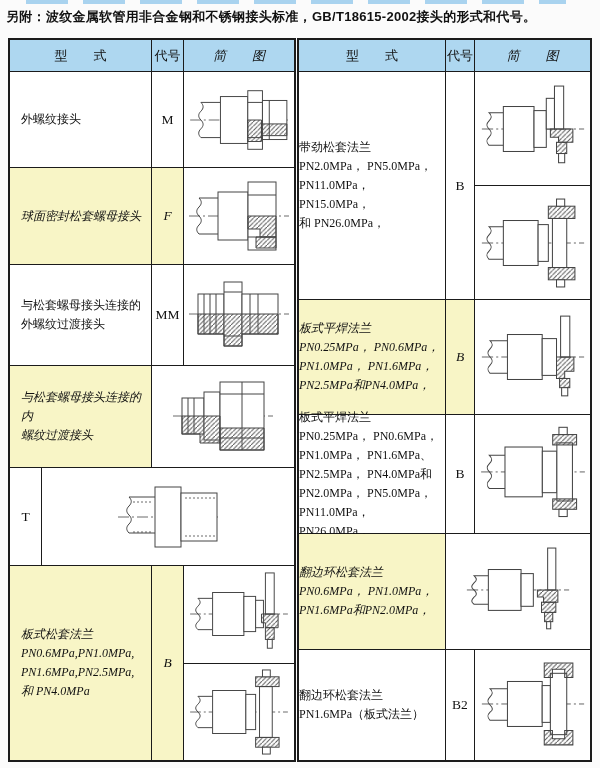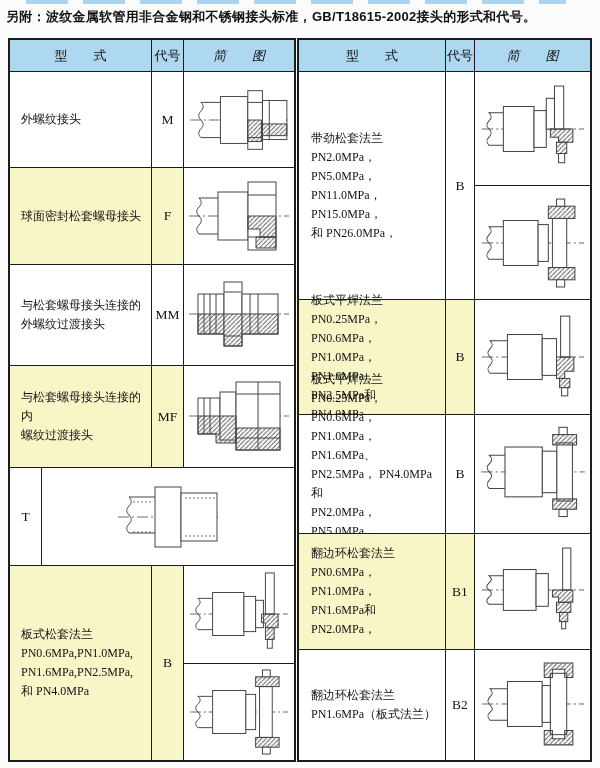--- a/index.html
+++ b/index.html
@@ -23,27 +23,27 @@
     border:2px solid #1b1b1b;background:#f0abfc;
     display:flex;flex-direction:column;
   }
   .tbl-left{left:8px;width:288px;}
   .tbl-right{left:297px;width:295px;}
   .tr{display:flex;border-bottom:1px solid #1b1b1b;box-sizing:border-box;min-height:0;}
   .tr:last-child{border-bottom:none;flex:1;}
   .c{border-right:1px solid #1b1b1b;box-sizing:border-box;display:flex;align-items:center;min-width:0;min-height:0;background:#fff;}
   .c:last-child{border-right:none;font-style:italic;}
   .c-type{width:142px;padding:3px 5px 3px 11px;font-size:12px;line-height:19px;white-space:pre-line;}
-  .tbl-right .c-type{width:147px;padding-left:12px;}
+  .tbl-right .c-type{width:147px;padding-left:0;}
   .c-code{width:32px;justify-content:center;font-size:13.5px;}
   .tbl-right .c-code{width:29px;}
   .c-diag{flex:1;flex-direction:column;align-items:stretch;justify-content:center;padding:0;}
   .thead .c{background:#aed7f0;justify-content:center;padding:0;font-size:13px;}
   .thead .c-type,.thead .c-diag{white-space:normal;text-align:center;}
-  .hl{background:#f8f5c6;}
+  .hl{background:#f8f5c6;font-style:italic;}
   .half{flex:1;display:flex;align-items:center;justify-content:center;min-height:0;}
   .half + .half{border-top:1px solid #1b1b1b;}
   .dgwrap{display:flex;align-items:center;justify-content:center;flex:1;}
   svg.dg{display:block;}
 </style>
 </head>
 <body>
 
 <svg width="0" height="0" style="position:absolute" aria-hidden="true">
   <defs>
@@ -131,21 +131,20 @@
             <path d="M12,43 H92 V63 H56 V75 H38 V63 H12 Z" fill="url(#hatch)"></path>
           </g>
         </svg>
       </div>
     </div>
   </div>
 
   <div class="tr" style="height:102px">
     <div class="c c-type hl"><span>与松套螺母接头连接的内
 螺纹过渡接头</span></div>
-    <div class="c c-code hl">MF</div>
     <div class="c c-diag">
       <div class="dgwrap">
         <svg class="dg" width="106" height="88" viewBox="0 0 106 88">
           <g stroke="#444" fill="none" stroke-width="1">
             <line x1="3" y1="43" x2="103" y2="43" stroke-width="0.8" stroke-dasharray="11 3 2 3"></line>
             <rect x="12" y="25" width="22" height="36" fill="#fff"></rect>
             <line x1="18" y1="25" x2="18" y2="61"></line>
               <line x1="24" y1="25" x2="24" y2="61"></line>
             <rect x="34" y="19" width="16" height="48" fill="#fff"></rect>
             <rect x="50" y="9" width="44" height="68" fill="#fff"></rect>
@@ -318,21 +317,20 @@
           </g>
         </svg>
       </div>
     </div>
   </div>
 
   <div class="tr" style="height:116px">
     <div class="c c-type hl"><span>翻边环松套法兰
 PN0.6MPa， PN1.0MPa，
 PN1.6MPa和PN2.0MPa，</span></div>
-    <div class="c c-code hl">B1</div>
     <div class="c c-diag">
       <div class="dgwrap">
         <svg class="dg" width="110" height="92" viewBox="0 0 106 90">
           <g stroke="#444" fill="none" stroke-width="1">
             <line x1="3" y1="43" x2="103" y2="43" stroke-width="0.8" stroke-dasharray="11 3 2 3"></line>
             <path d="M24,29 H10 c3,3 3,5 0,7 c-3,3 -3,5 0,7 c3,3 3,5 0,7 c-3,3 -3,5 0,7 H24"></path>
             <rect x="24" y="23" width="32" height="40" fill="#fff"></rect>
             <rect x="56" y="27" width="12" height="32" fill="#fff"></rect>
             <rect x="82" y="2" width="8" height="41" fill="#fff"></rect>
             <path d="M72,43 H92 V55 H78 V50 H72 Z" fill="url(#hatch)"></path>

